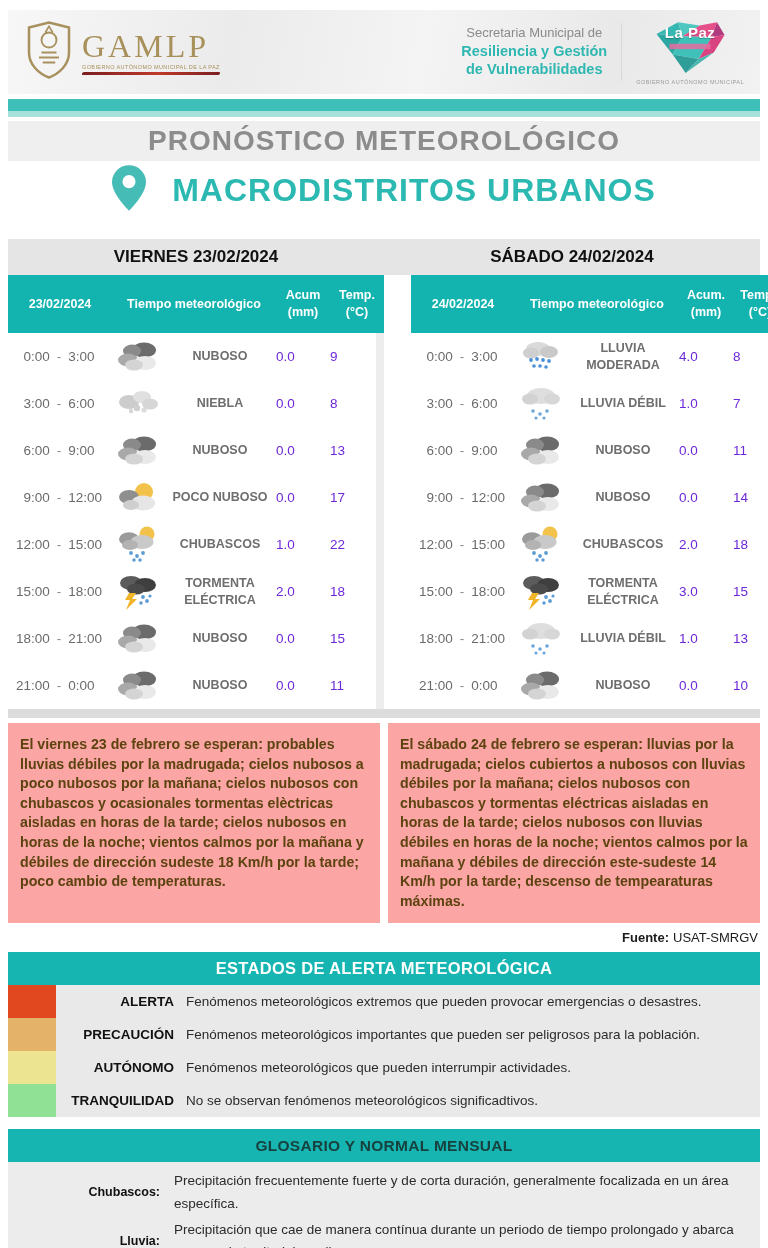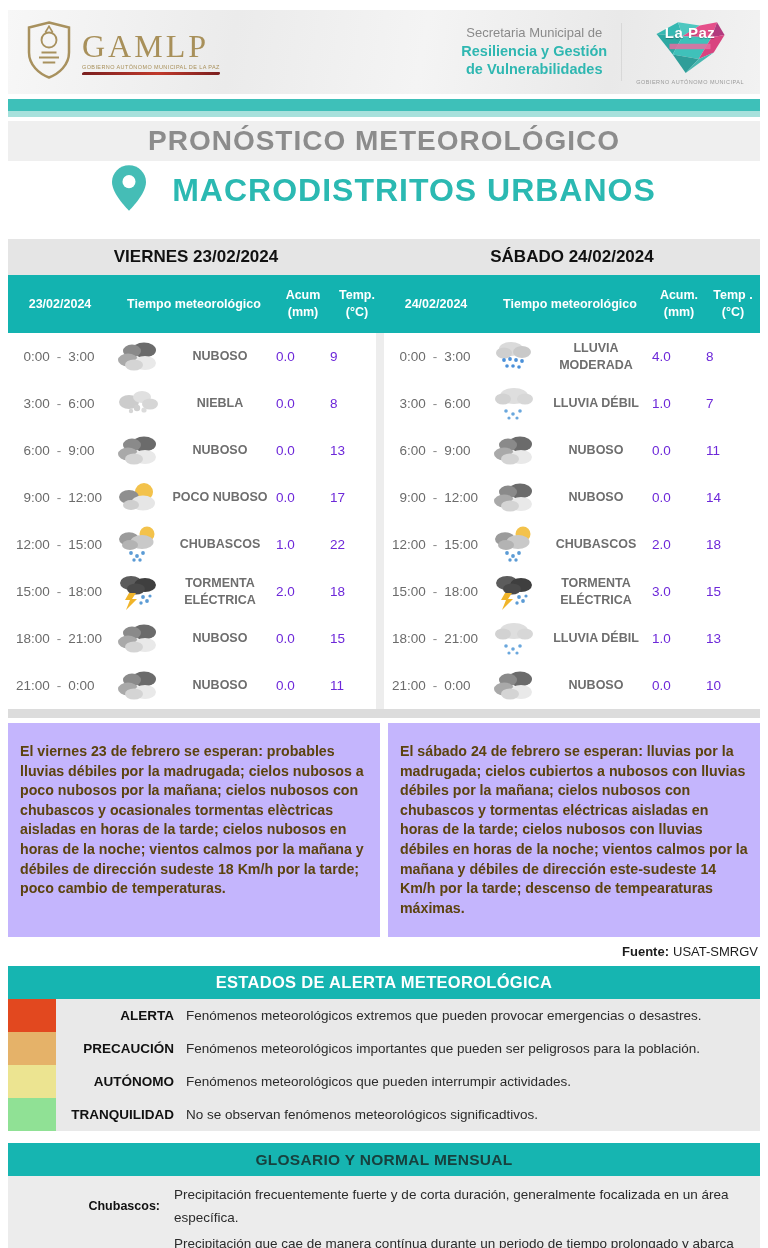--- a/index.html
+++ b/index.html
@@ -29,39 +29,39 @@
   .title-band{height:40px;background:#efefef;margin-top:4px;display:flex;align-items:center;justify-content:center;}
   .title{font-size:28px;font-weight:bold;color:#8c8c8c;letter-spacing:1px;}
   .subtitle-row{height:58px;display:flex;align-items:center;justify-content:center;gap:26px;}
   .subtitle{font-size:32px;font-weight:bold;color:#2bb9b2;letter-spacing:1px;}
 
   
   .day-band{display:flex;height:36px;background:#e5e5e5;margin-top:20px;}
   .day-half{flex:1;display:flex;align-items:center;justify-content:center;font-size:17px;font-weight:bold;color:#111;}
 
   
-  .tables{position:relative;display:flex;}
+  .tables{position:relative;display:flex;gap:27px;}
   .t-half{width:376px;}
   .thead{display:grid;grid-template-columns:104px 164px 54px 54px;background:#13b3b0;color:#fff;
          font-weight:bold;font-size:12.5px;height:58px;align-items:center;text-align:center;line-height:1.35;}
   .tbody{background:#fff;}
   .trow{display:grid;grid-template-columns:104px 52px 112px 54px 54px;align-items:center;height:47px;}
   .c-time{display:flex;justify-content:center;gap:7px;color:#6b6b6b;font-size:13.5px;}
   .t-start{width:36px;text-align:right;}
   .t-end{width:38px;text-align:left;}
   .t-dash{color:#8a8a8a;}
   .c-icon{display:flex;justify-content:center;align-items:center;}
   .c-desc{text-align:center;font-weight:bold;color:#6e6e6e;font-size:12.5px;line-height:1.3;padding:0 4px;}
   .c-acum,.c-temp{color:#6d28d9;font-size:13.5px;font-weight:400;}
   .divider-v{position:absolute;left:368px;top:58px;bottom:0;width:8px;background:#ededed;}
   .table-foot{height:9px;background:#dcdcdc;}
 
   
   .summaries{display:flex;gap:8px;margin-top:5px;}
-  .sum{flex:1;background:#c4b5fd;padding:19px 12px;font-size:14.2px;font-weight:bold;color:#5c430f;line-height:1.38;}
+  .sum{flex:1;background:#fca5a5;padding:12px 12px;font-size:14.2px;font-weight:bold;color:#5c430f;line-height:1.38;}
   .fuente{text-align:right;font-size:13px;color:#1c1c1c;margin:7px 2px 7px 0;}
   .fuente b{margin-right:4px;}
 
   
   .sec-head{height:33px;background:#16b5b1;display:flex;align-items:center;justify-content:center;
             color:#fff;font-weight:bold;font-size:16.5px;letter-spacing:.3px;}
   .alerts-body{background:#e9e9e9;}
   .alert-row{display:flex;align-items:center;height:33px;}
   .alert-swatch{width:48px;height:33px;flex:0 0 48px;}
   .alert-label{width:118px;flex:0 0 118px;text-align:right;font-weight:bold;font-size:13.5px;color:#111;padding-right:12px;}

